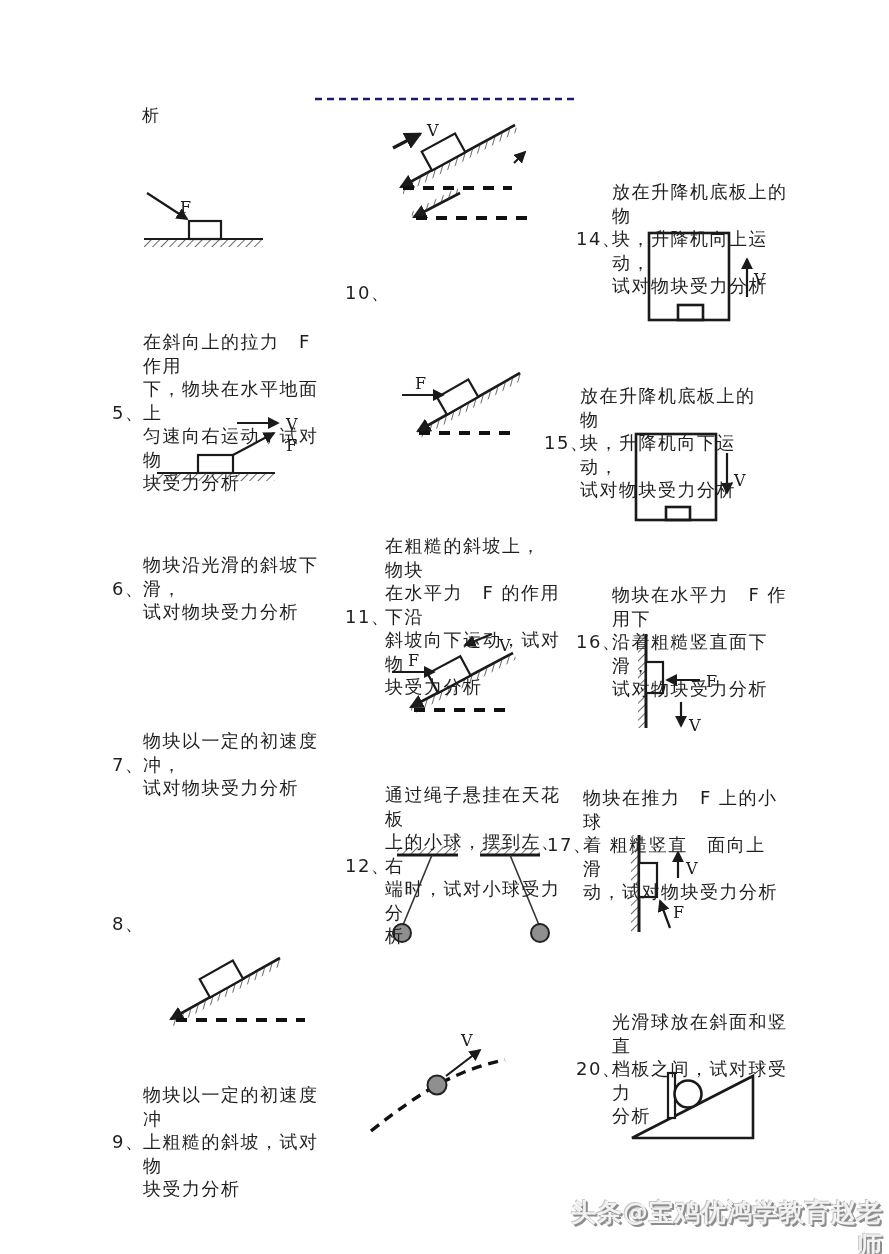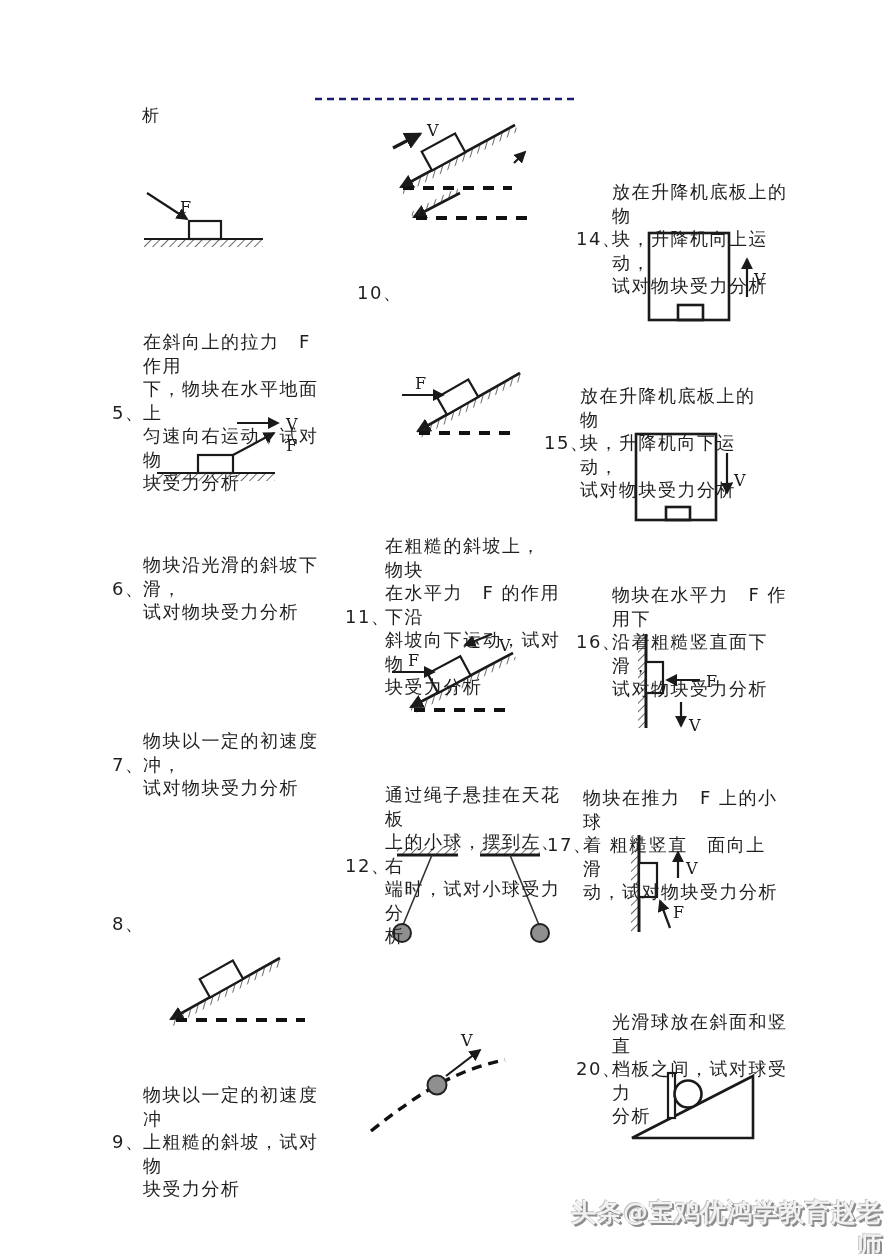--- a/index.html
+++ b/index.html
@@ -202,21 +202,21 @@
     <span class="p-num">8、</span>
   </div>
 
   <div class="problem col-l" style="left:112px;top:1046px;width:220px">
     <span class="p-num">9、</span>
     <div class="p-text">物块以一定的初速度冲
 上粗糙的斜坡，试对物
 块受力分析</div>
   </div>
 
-  <div class="problem col-m" style="left:357px;top:244px;width:225px">
+  <div class="problem col-m" style="left:345px;top:244px;width:225px">
     <span class="p-num">10、</span>
   </div>
 
   <div class="problem col-m" style="left:345px;top:497px;width:225px">
     <span class="p-num">11、</span>
     <div class="p-text">在粗糙的斜坡上，　物块
 在水平力　F 的作用下沿
 斜坡向下运动，试对物
 块受力分析</div>
   </div>

